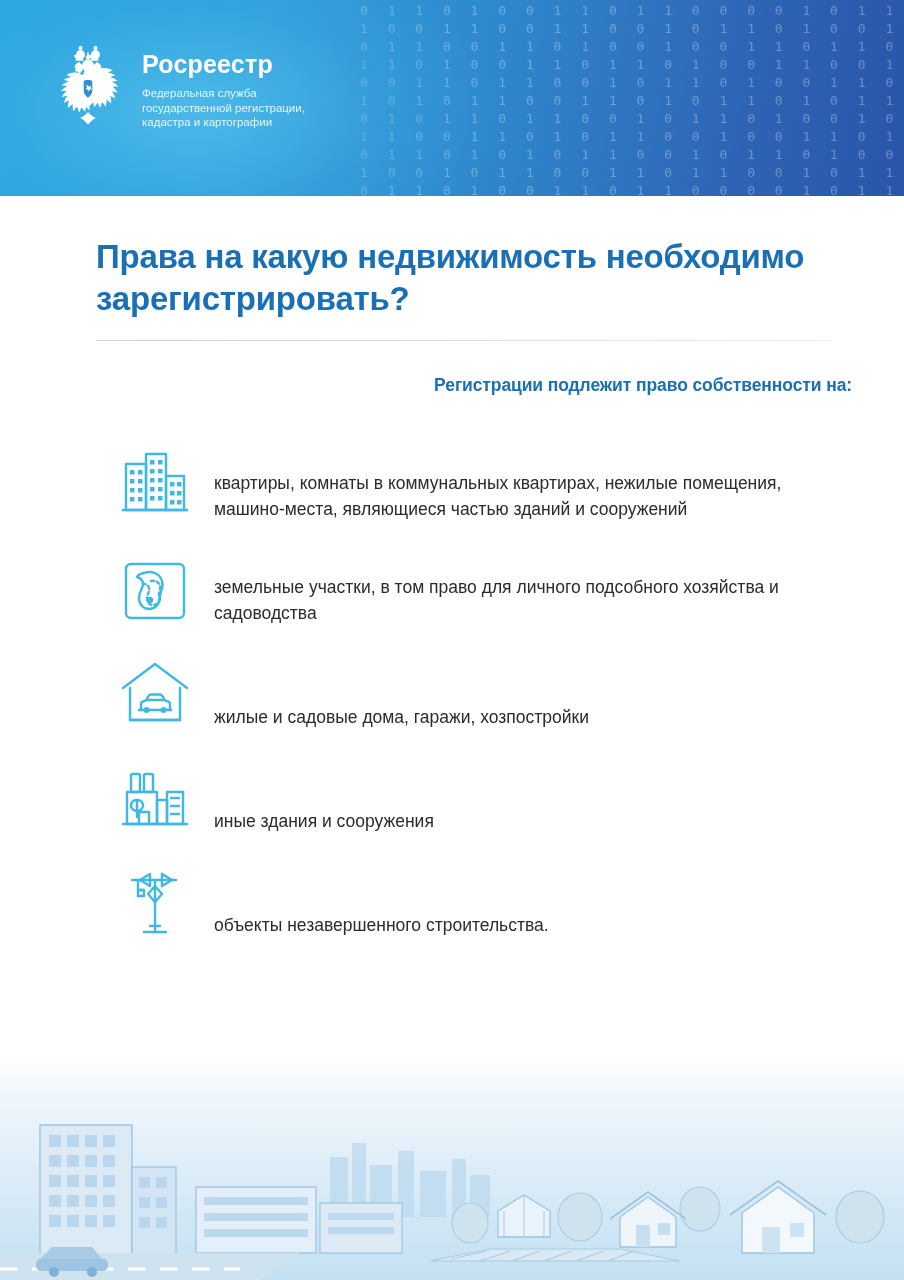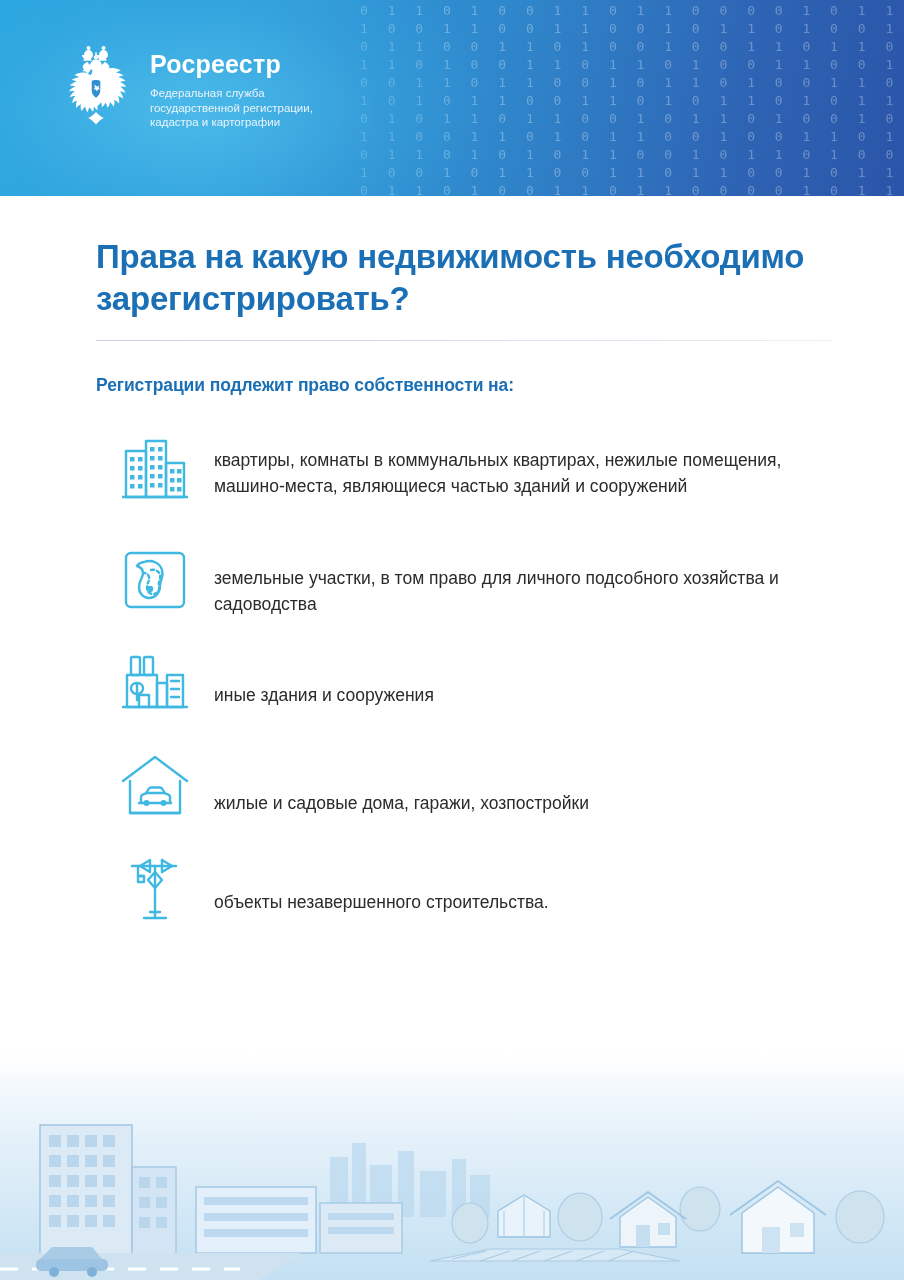--- a/index.html
+++ b/index.html
@@ -45,21 +45,21 @@
   }
   .header-glow {
     position: absolute;
     left: -120px; top: -60px;
     width: 620px; height: 340px;
     background: radial-gradient(ellipse at center, rgba(80,190,235,0.85) 0%, rgba(60,170,225,0.35) 45%, rgba(60,170,225,0) 72%);
     pointer-events: none;
   }
   .brand {
     position: absolute;
-    left: 60px;
+    left: 52px;
     top: 42px;
     display: flex;
     align-items: flex-start;
     gap: 18px;
   }
   .emblem { width: 72px; height: 96px; flex: none; }
   .brand-text { padding-top: 10px; }
   .brand-title {
     color: #ffffff;
     font-size: 25px;
@@ -95,28 +95,29 @@
     margin-right: 20px;
     height: 1px;
     background: linear-gradient(to right, #c9cfe4 0%, #dfe3ee 70%, #eef0f6 100%);
   }
   .subtitle {
     margin-top: 34px;
     color: #1a6fb5;
     font-size: 17.5px;
     font-weight: bold;
     letter-spacing: -0.1px;
+    text-align: right;
   }
 
   .items {
     margin-top: 22px;
   }
   .item {
     display: flex;
-    align-items: center;
+    align-items: flex-end;
     min-height: 104px;
   }
   .item-icon {
     width: 118px;
     flex: none;
     display: flex;
     justify-content: center;
     padding-top: 4px;
   }
   .item-text {
@@ -259,57 +260,57 @@
               <rect x="6" y="8" width="58" height="54" rx="5"></rect>
               <path d="M24 17c8-3 16 1 18 8 2 7-2 10-2 16 0 7-5 12-11 12s-10-5-10-11c0-7 4-9 4-14 0-4-3-6-6-7 1-2 4-3.4 7-4z"></path>
               <path d="M31 25c4-1 8 1 9 5s-2 7-1 11c1 5-2 8-6 8s-6-3-6-7 3-6 2-10c-1-3-3-4-5-4" stroke-dasharray="3 3"></path>
             </g>
             <circle cx="30" cy="44" r="3.2" fill="#3fb8e2"></circle>
           </svg>
         </div>
         <div class="item-text">земельные участки, в том право для личного подсобного хозяйства и садоводства</div>
       </div>
 
+      <div class="item item-3">
+        <div class="item-icon">
+          <svg width="76" height="72" viewBox="0 0 76 72" aria-hidden="true">
+            <g fill="none" stroke="#3fb8e2" stroke-width="2.4" stroke-linejoin="round" stroke-linecap="round">
+              <path d="M6 30L38 6l32 24"></path>
+              <path d="M13 30v32h50V30"></path>
+              <path d="M13 62h50"></path>
+              <path d="M22 52h32"></path>
+              <path d="M24 52v-6c0-1 .6-2 1.6-2.4l3.4-1.3 2.6-4.3c.5-.9 1.5-1.5 2.6-1.5h8.6c1.1 0 2.1.6 2.6 1.5l2.6 4.3 3.4 1.3c1 .4 1.6 1.3 1.6 2.4v6"></path>
+              <path d="M29 42h18"></path>
+            </g>
+            <circle cx="29.5" cy="52" r="3" fill="#3fb8e2"></circle>
+            <circle cx="46.5" cy="52" r="3" fill="#3fb8e2"></circle>
+          </svg>
+        </div>
+        <div class="item-text">жилые и садовые дома, гаражи, хозпостройки</div>
+      </div>
+
       <div class="item item-4">
         <div class="item-icon">
           <svg width="72" height="72" viewBox="0 0 72 72" aria-hidden="true">
             <g fill="none" stroke="#3fb8e2" stroke-width="2.4" stroke-linejoin="round" stroke-linecap="round">
               <rect x="12" y="12" width="9" height="18" rx="1.5"></rect>
               <rect x="25" y="12" width="9" height="18" rx="1.5"></rect>
               <path d="M8 30h30v32H8z"></path>
               <path d="M38 38h10v24H38z"></path>
               <path d="M48 30h16v32H48z"></path>
               <path d="M4 62h64"></path>
               <path d="M52 36h8M52 44h8M52 52h8"></path>
               <path d="M20 62V50h10v12"></path>
               <path d="M18 38c-4 0-6 2.5-6 5.5 0 3.4 3 5.5 6 5.5 0-3 0-8 0-11z"></path>
               <path d="M18 38c4 0 6 2.5 6 5.5 0 3.4-3 5.5-6 5.5"></path>
               <path d="M18 49v6"></path>
             </g>
           </svg>
         </div>
         <div class="item-text">иные здания и сооружения</div>
-      </div>
-
-      <div class="item item-3">
-        <div class="item-icon">
-          <svg width="76" height="72" viewBox="0 0 76 72" aria-hidden="true">
-            <g fill="none" stroke="#3fb8e2" stroke-width="2.4" stroke-linejoin="round" stroke-linecap="round">
-              <path d="M6 30L38 6l32 24"></path>
-              <path d="M13 30v32h50V30"></path>
-              <path d="M13 62h50"></path>
-              <path d="M22 52h32"></path>
-              <path d="M24 52v-6c0-1 .6-2 1.6-2.4l3.4-1.3 2.6-4.3c.5-.9 1.5-1.5 2.6-1.5h8.6c1.1 0 2.1.6 2.6 1.5l2.6 4.3 3.4 1.3c1 .4 1.6 1.3 1.6 2.4v6"></path>
-              <path d="M29 42h18"></path>
-            </g>
-            <circle cx="29.5" cy="52" r="3" fill="#3fb8e2"></circle>
-            <circle cx="46.5" cy="52" r="3" fill="#3fb8e2"></circle>
-          </svg>
-        </div>
-        <div class="item-text">жилые и садовые дома, гаражи, хозпостройки</div>
       </div>
 
       <div class="item item-5">
         <div class="item-icon">
           <svg width="66" height="72" viewBox="0 0 66 72" aria-hidden="true">
             <g fill="none" stroke="#3fb8e2" stroke-width="2.4" stroke-linejoin="round" stroke-linecap="round">
               <path d="M10 14h44"></path>
               <path d="M40 8v12"></path>
               <path d="M40 8l10 6-10 6"></path>
               <path d="M18 14l10-6v12l-10-6"></path>

